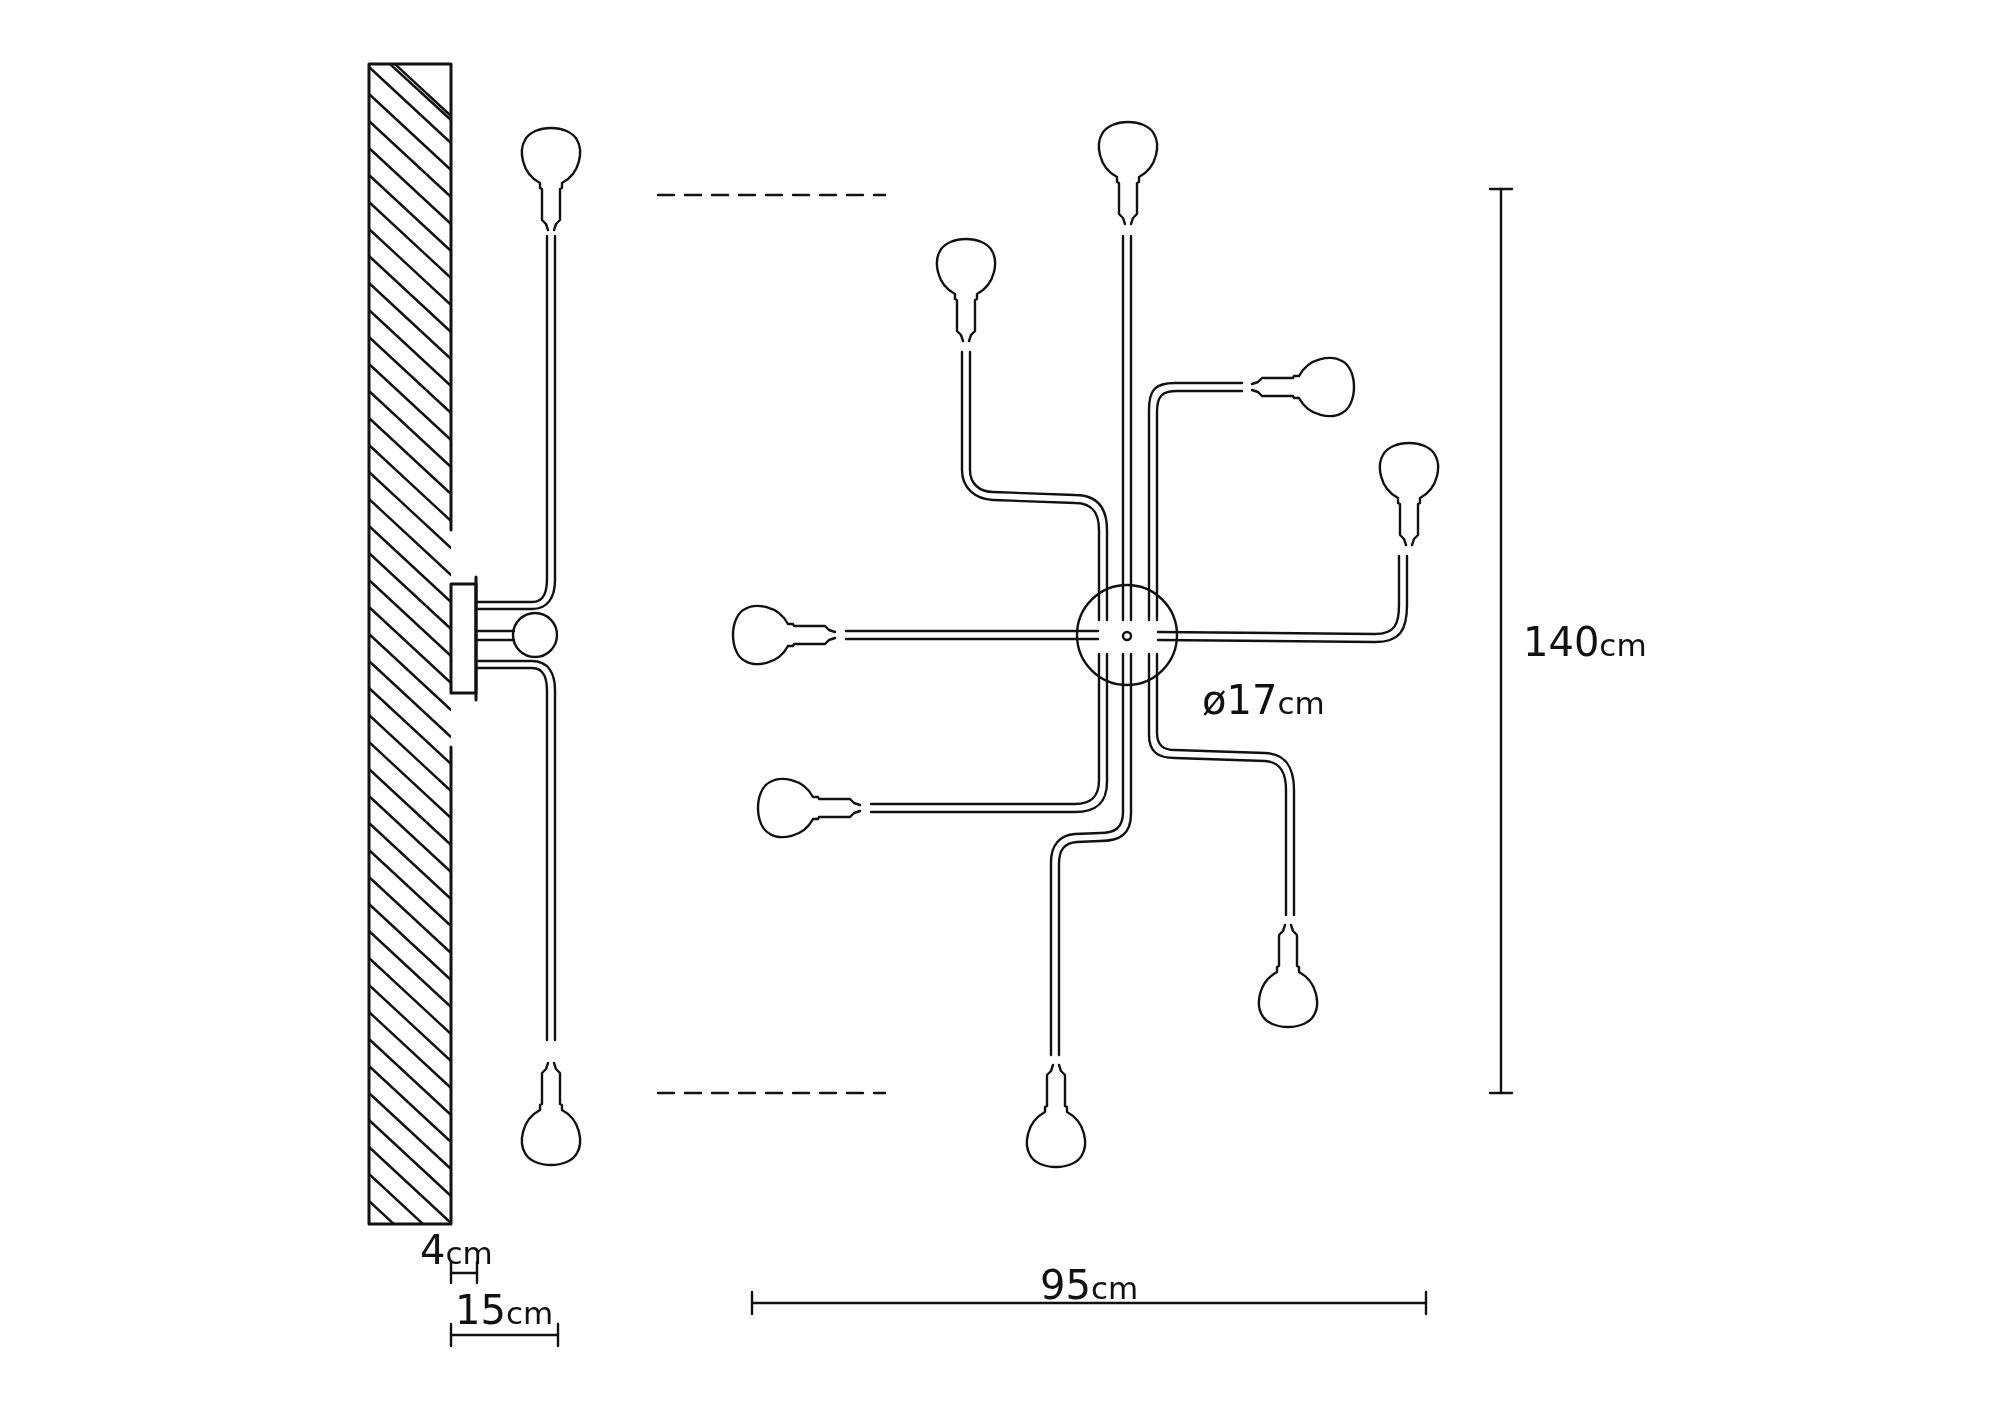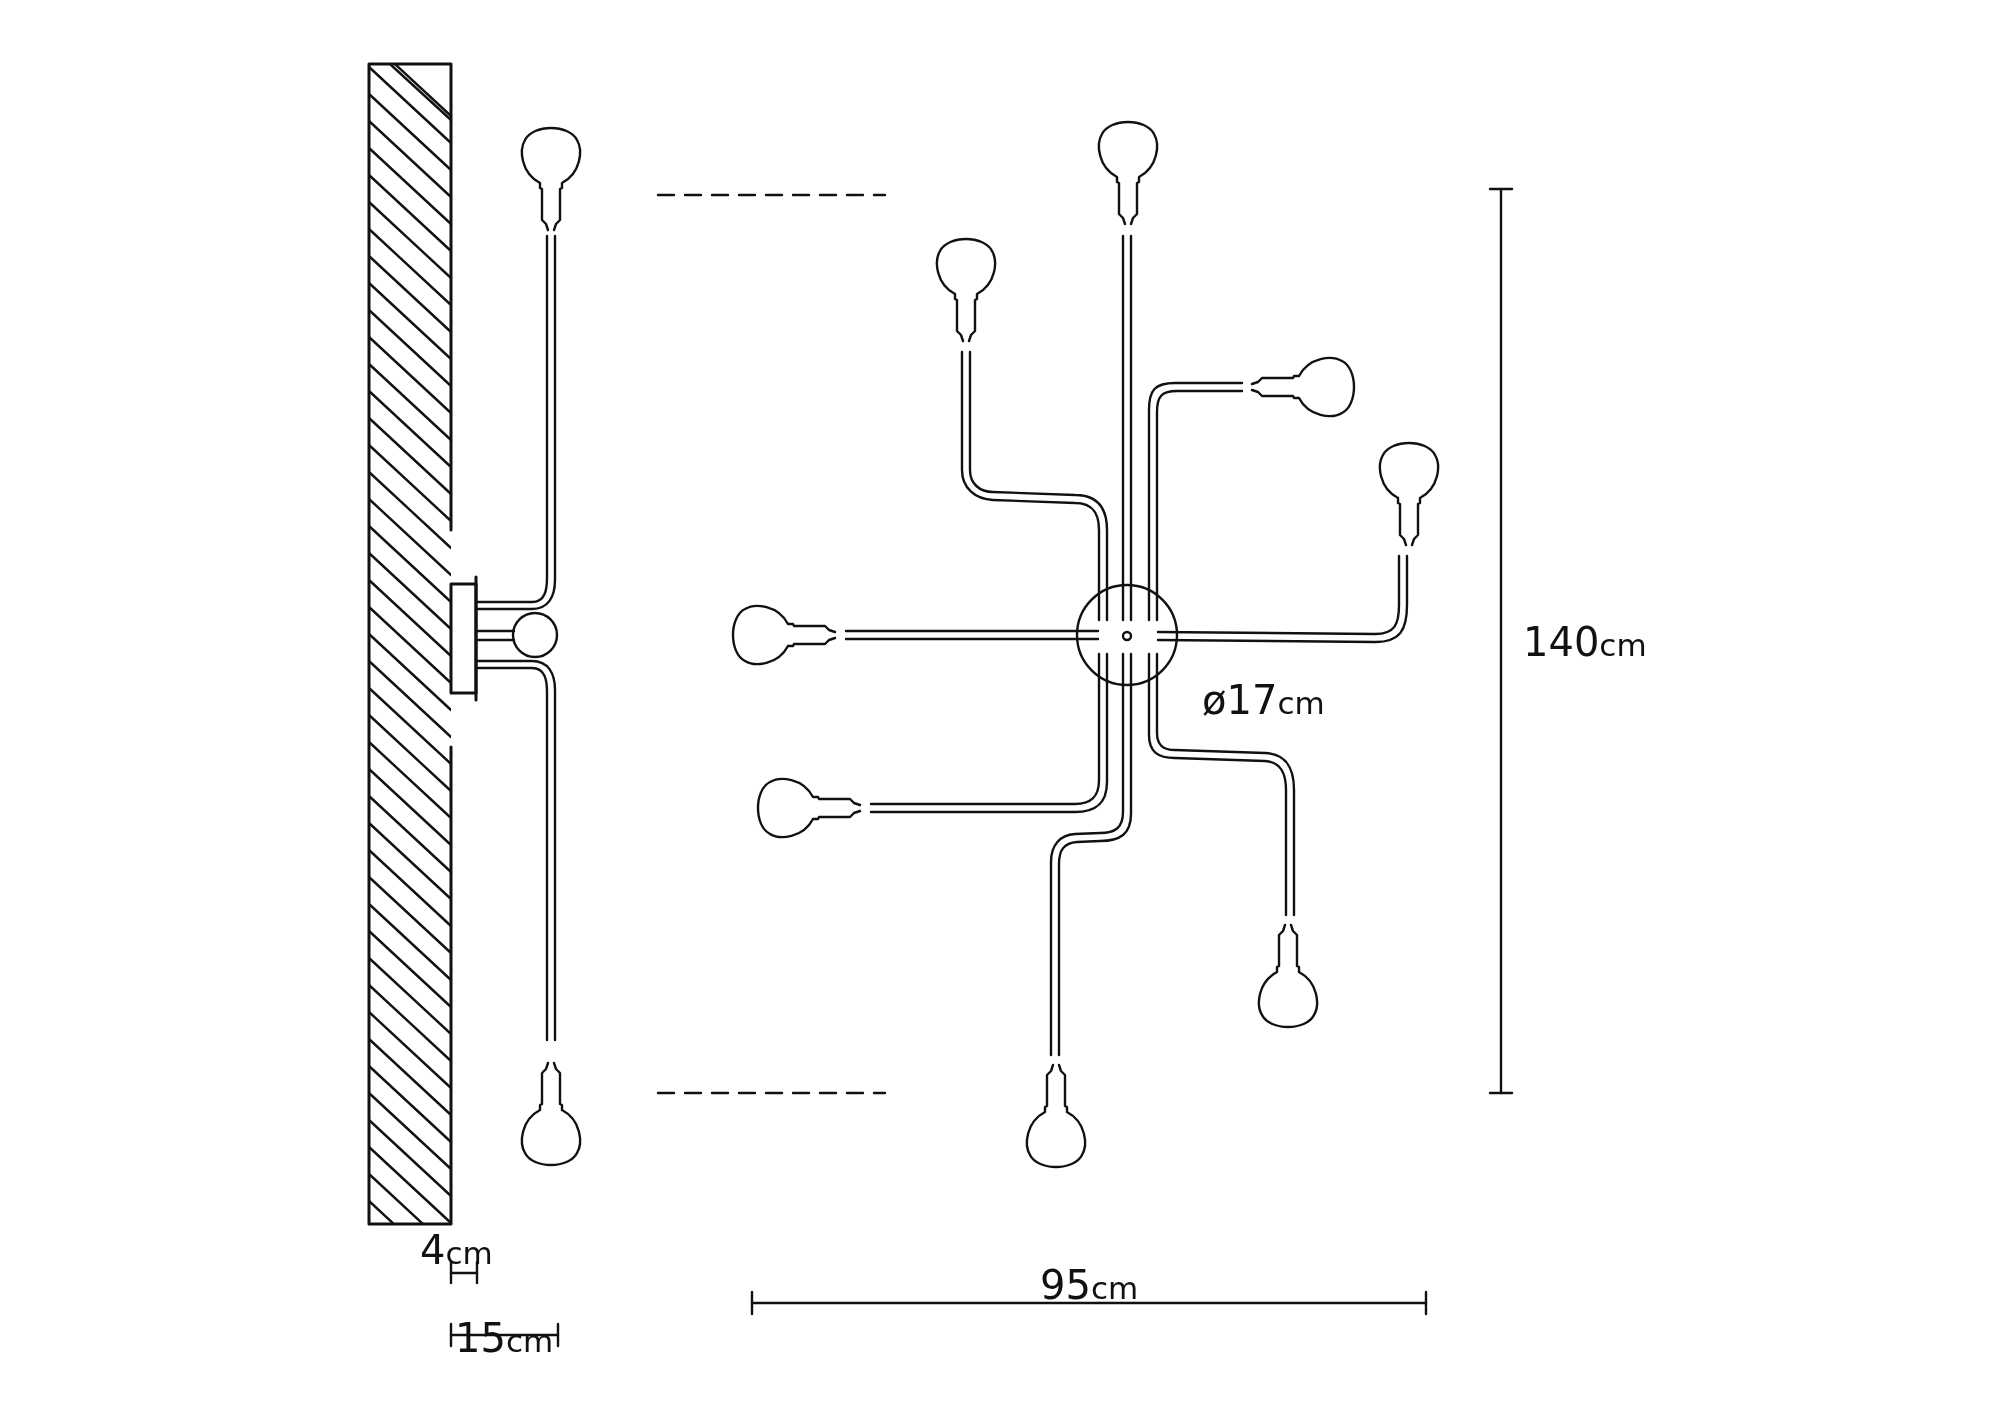--- a/index.html
+++ b/index.html
@@ -158,16 +158,16 @@
   </div>
   <div class="label" style="left:1040px; top:1255px;margin-top:10px;">
     <span class="num">95</span><span class="unit">cm</span>
   </div>
   <div class="label" style="left:1202px; top:680px;">
     <span class="num">ø17</span><span class="unit">cm</span>
   </div>
   <div class="label" style="left:420px; top:1230px;">
     <span class="num">4</span><span class="unit">cm</span>
   </div>
-  <div class="label" style="left:455px; top:1290px;margin-top:28px;">
+  <div class="label" style="left:455px; top:1290px;">
     <span class="num">15</span><span class="unit">cm</span>
   </div>
 </div>
 
 </body></html>

